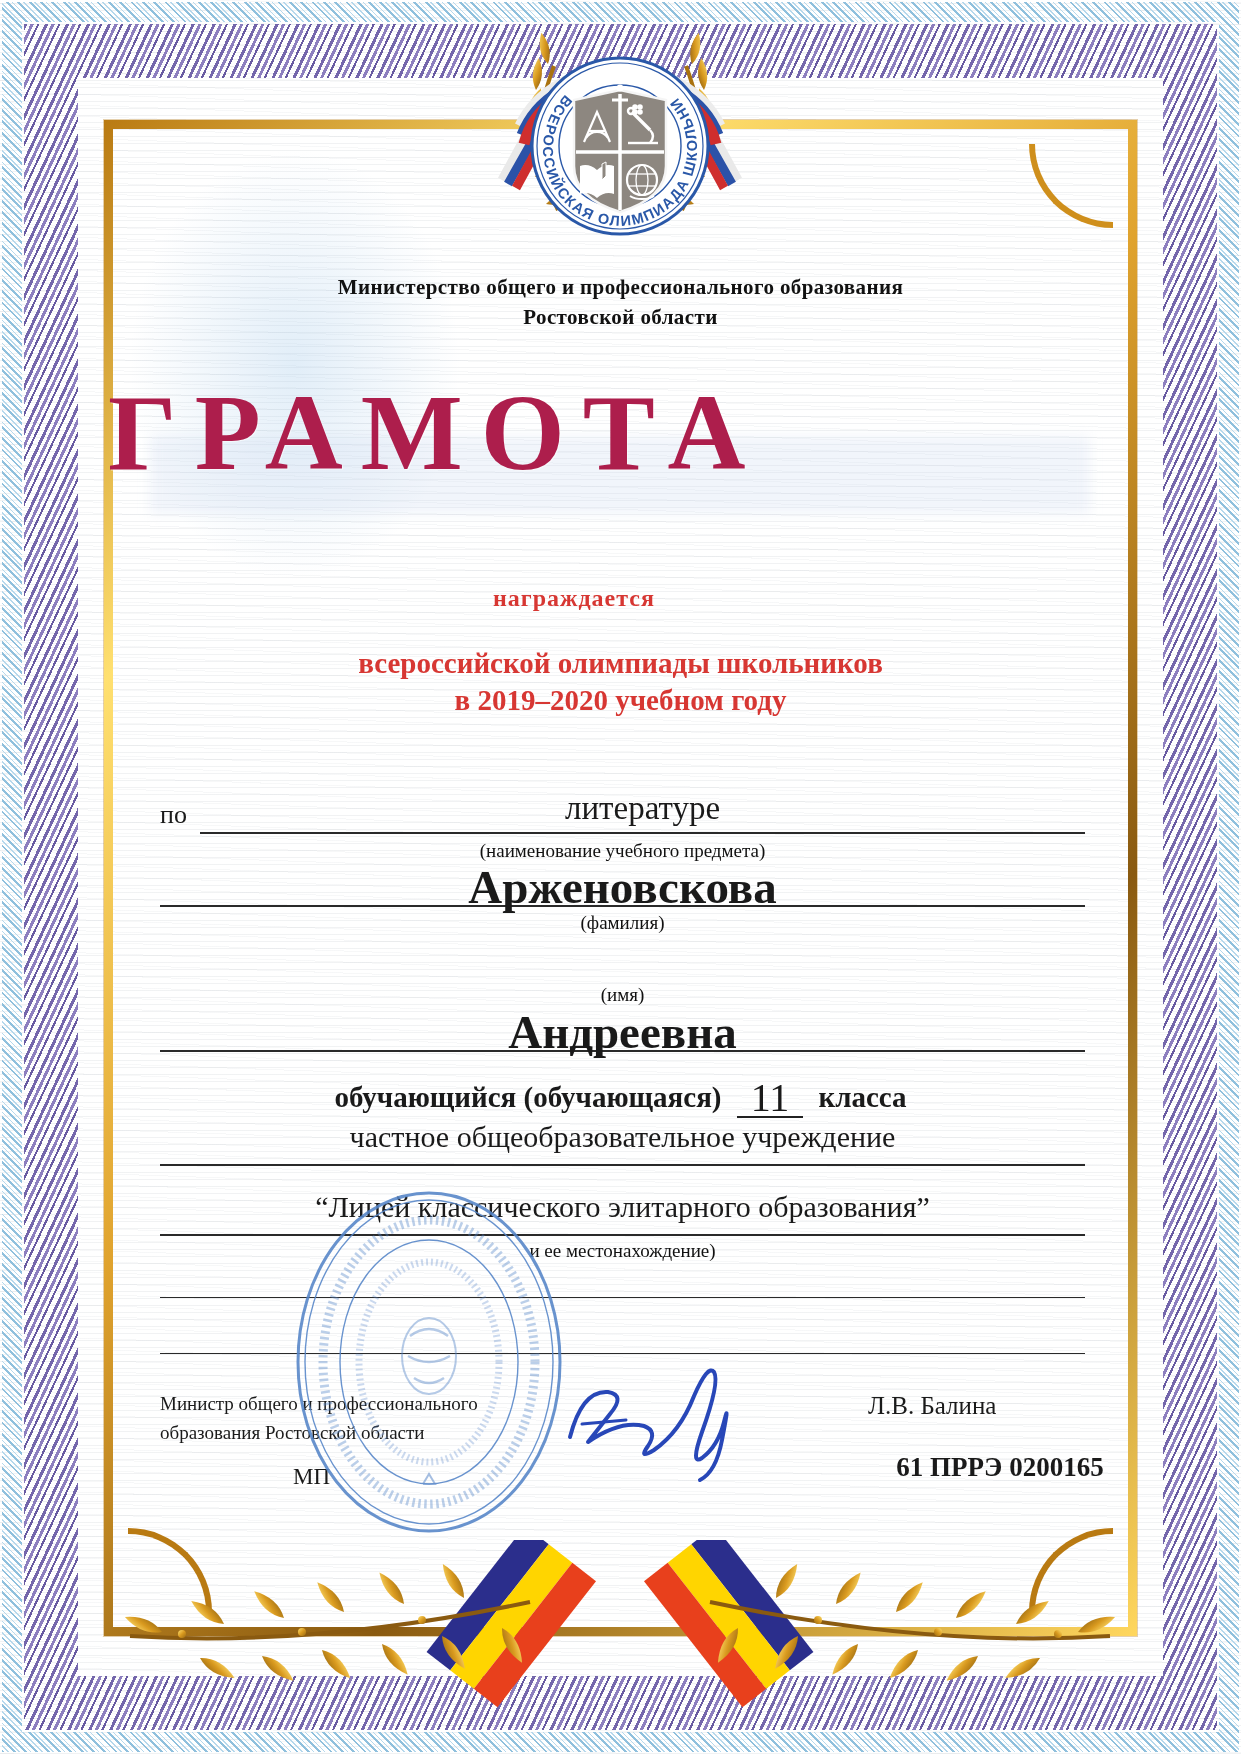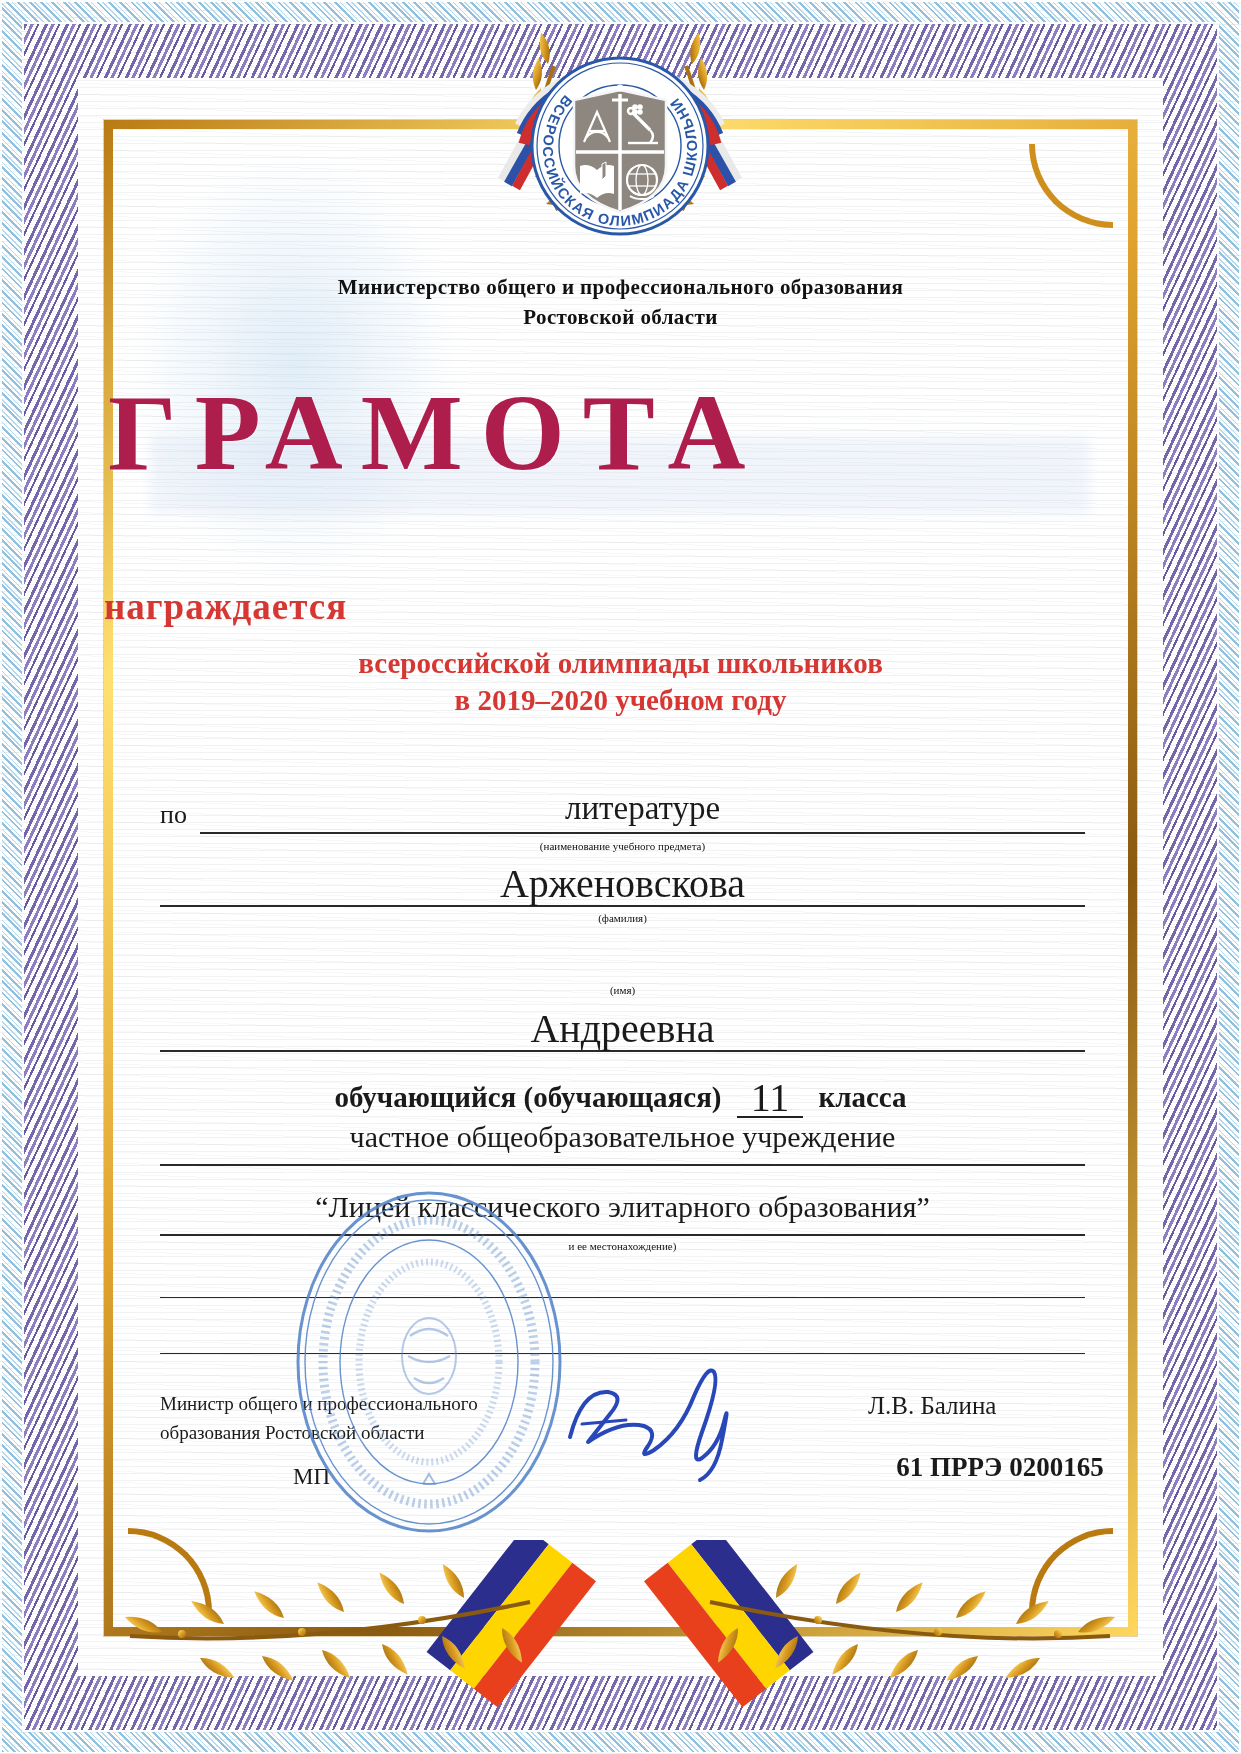--- a/index.html
+++ b/index.html
@@ -41,30 +41,30 @@
   .corner-arc.br{right:128px;bottom:142px;border-bottom:none;border-right:none;border-top-left-radius:100%;border-color:#b97a12;}
   .wm-band{position:absolute;left:150px;top:436px;width:940px;height:78px;background:rgba(205,220,242,.28);filter:blur(6px);pointer-events:none;}
   .wm-corner{position:absolute;left:130px;top:150px;width:330px;height:430px;background:radial-gradient(closest-side, rgba(170,205,235,.35), rgba(170,205,235,0));pointer-events:none;}
 
   
   .ministry{position:absolute;left:104px;width:1033px;top:272px;text-align:center;
     font-weight:bold;font-size:21px;line-height:1.45;letter-spacing:.4px;color:#111;}
   .title{position:absolute;left:108px;width:1033px;top:376px;text-align:left;
     font-weight:bold;font-size:108px;line-height:1.05;letter-spacing:18px;color:#ad1e4c;
     text-shadow:1px 1px 0 rgba(255,255,255,.5);}
-  .awarded{position:absolute;left:104px;width:940px;top:585px;
-    font-weight:bold;font-size:37px;color:#d73733;letter-spacing:1px;}
+  .awarded{position:absolute;left:104px;width:940px;top:585px;text-align:center;
+    font-weight:bold;font-size:24px;color:#d73733;letter-spacing:1px;}
   .award-lines{position:absolute;left:104px;width:1033px;top:645px;text-align:center;
     font-weight:bold;font-size:29px;line-height:1.28;color:#d73733;}
 
   .frow{position:absolute;left:160px;width:925px;border-bottom:2px solid #2a2a2a;
     text-align:center;font-size:33px;}
   .frow .val{display:inline-block;padding:0 10px;}
-  .frow.bold .val{font-weight:normal;font-size:40px;text-align:center;}
-  .fcap{position:absolute;left:160px;width:925px;text-align:center;font-size:11px;color:#111;}
+  .frow.bold .val{font-weight:bold;font-size:47px;text-align:center;}
+  .fcap{position:absolute;left:160px;width:925px;text-align:center;font-size:19px;color:#111;}
   .po-label{position:absolute;left:160px;top:800px;font-size:26px;}
   .grade-row{position:absolute;left:104px;width:1033px;top:1080px;text-align:center;
     font-weight:bold;font-size:29px;}
   .grade-num{display:inline-block;font-weight:normal;font-size:40px;line-height:.9;
     border-bottom:2.5px solid #222;padding:0 14px;margin:0 8px;vertical-align:-4px;}
   .blank-line{position:absolute;left:160px;width:925px;border-top:1.8px solid #2a2a2a;}
 
   .minister-block{position:absolute;left:160px;top:1390px;width:460px;font-size:19px;line-height:1.5;}
   .mp{position:absolute;left:293px;top:1464px;font-size:23px;}
   .signer-name{position:absolute;left:868px;top:1392px;width:280px;text-align:left;font-size:25px;}

